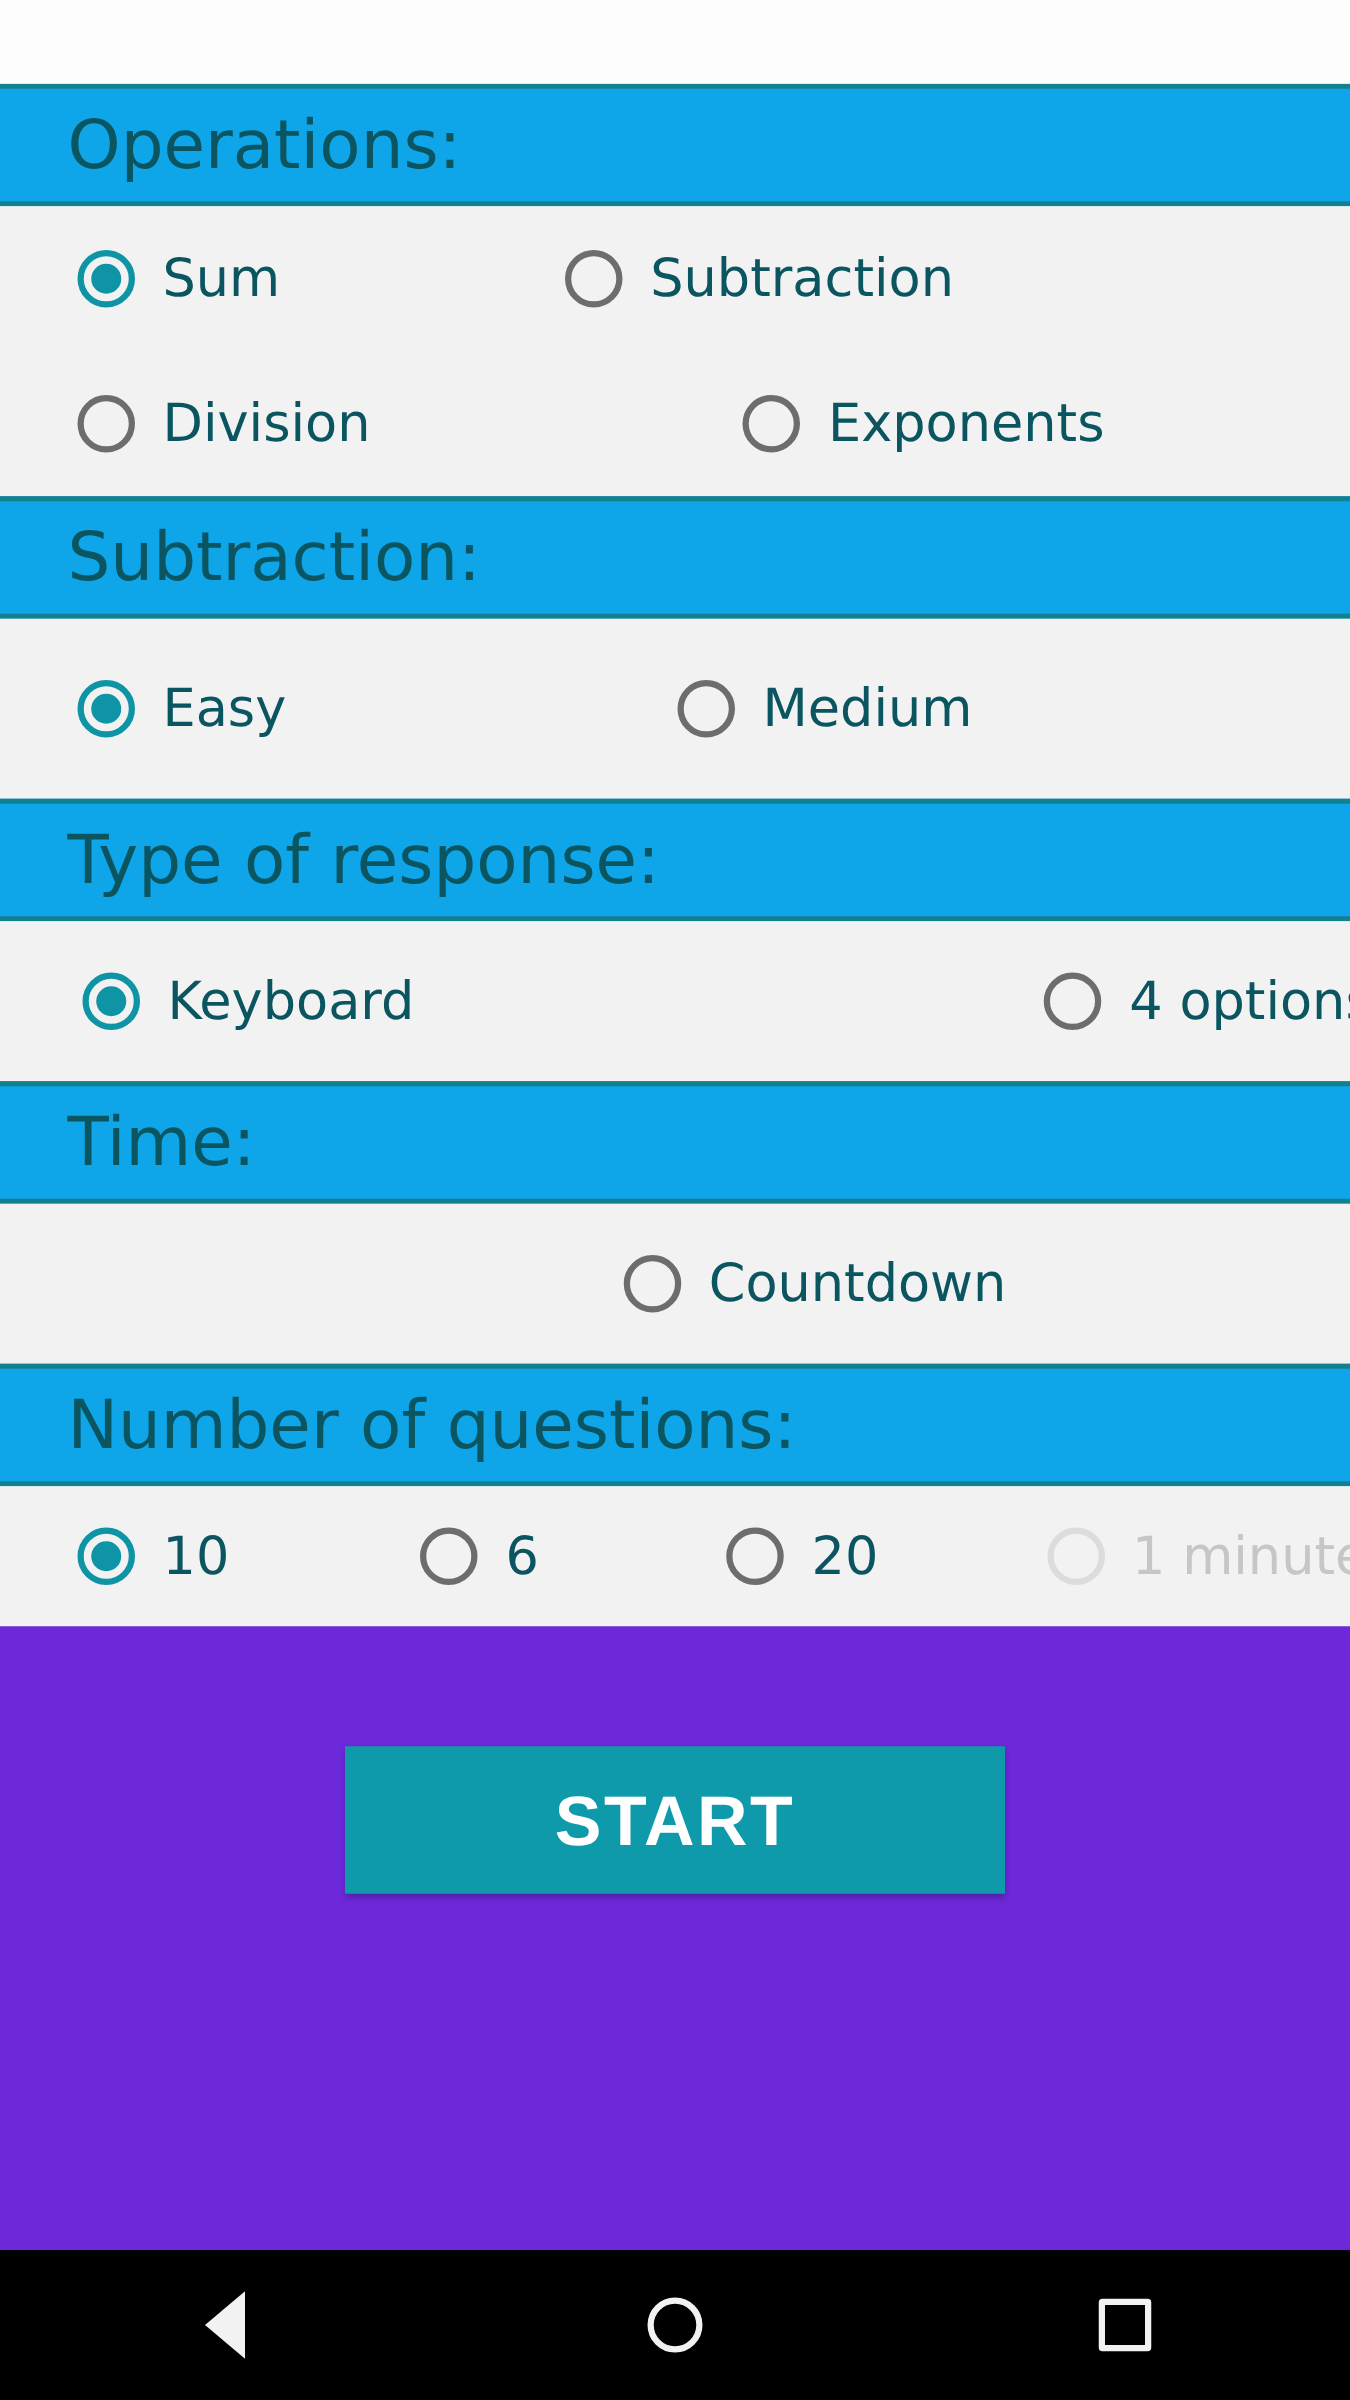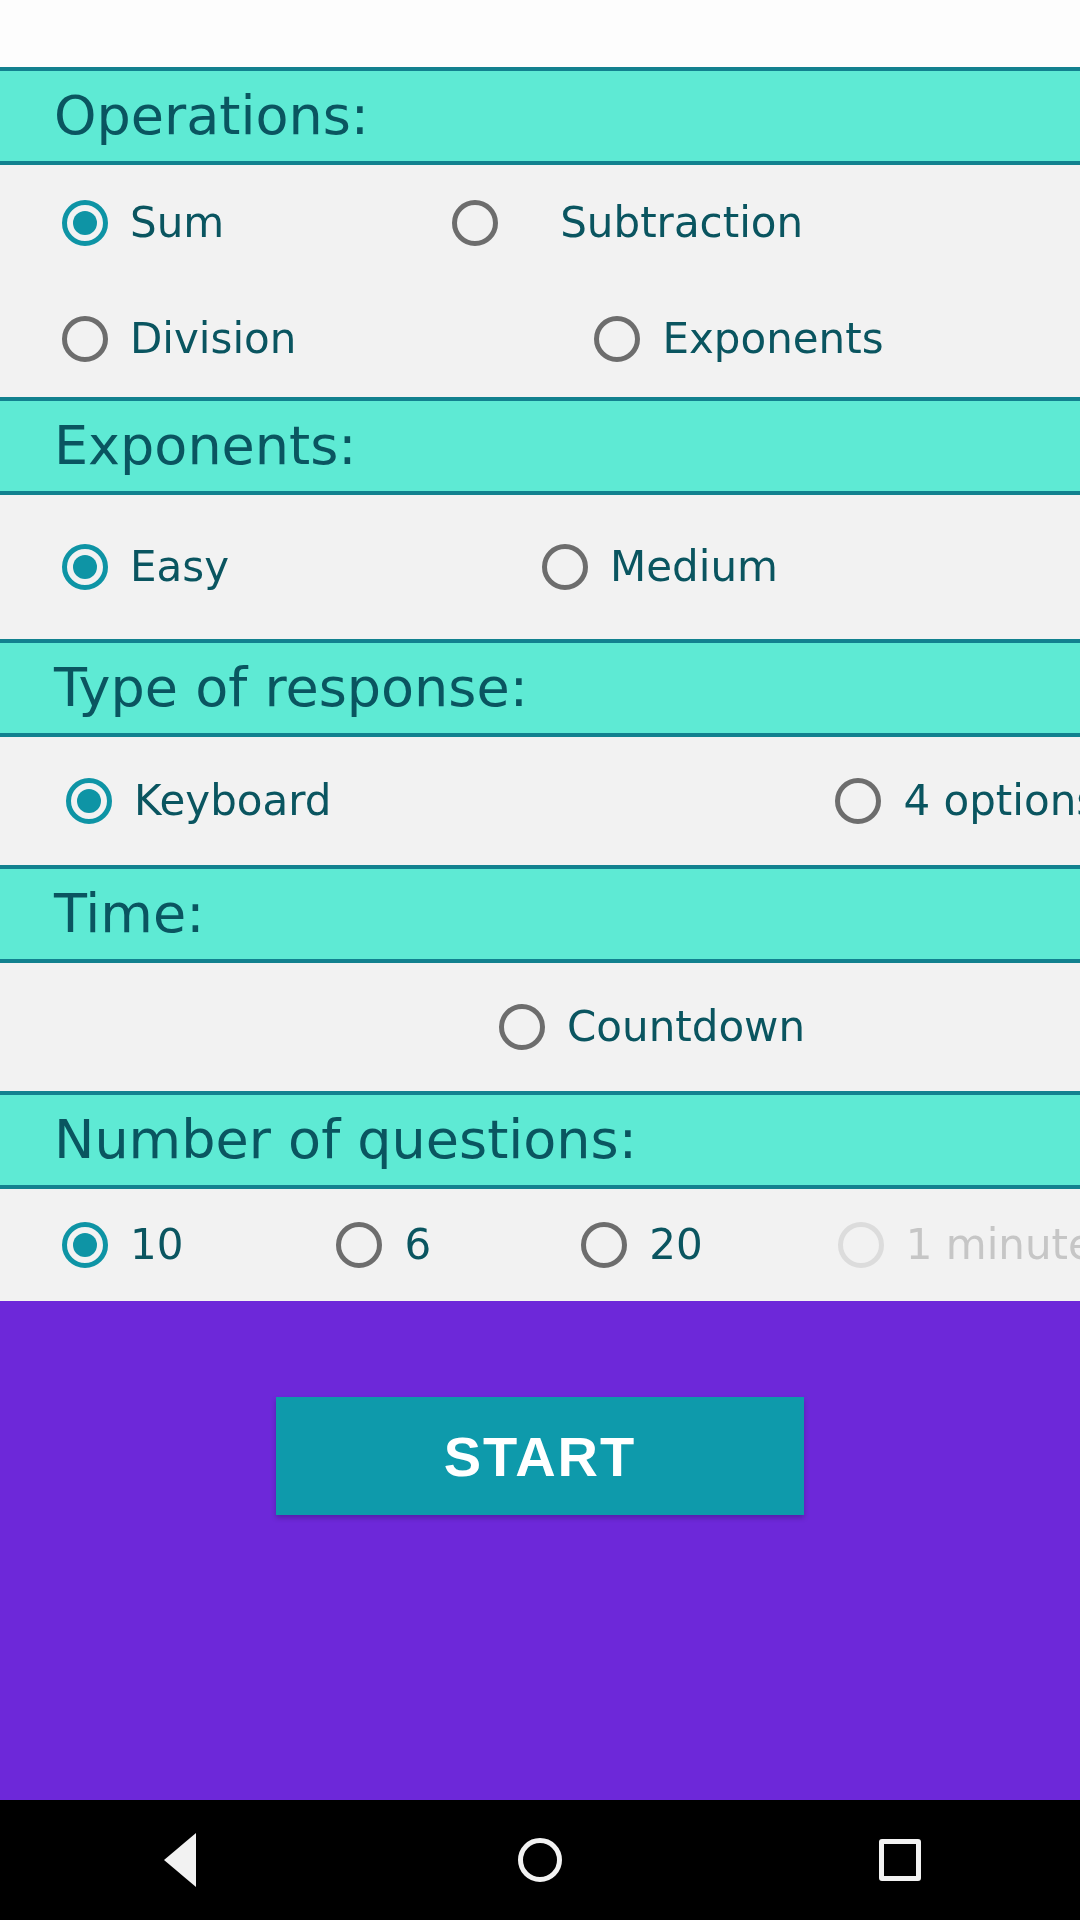--- a/index.html
+++ b/index.html
@@ -35,21 +35,21 @@
   .content {
     flex: 1 1 auto;
     display: flex;
     flex-direction: column;
     background: #f4f4f4;
     overflow: hidden;
   }
 
   
   .section-header {
-    background: #5eead4;
+    background: #0ea5e9;
     border-top: 4px solid #12818f;
     border-bottom: 4px solid #12818f;
     box-sizing: border-box;
     display: flex;
     align-items: center;
     padding-left: 54px;
     flex: 0 0 auto;
   }
   .section-header .title {
     color: #0a5560;
@@ -196,38 +196,38 @@
 
   <div class="section-header" style="height: 98px;">
         <div class="title">Operations:</div>
       </div>
       <div class="options" style="height: 232px;">
         <div class="opt-row">
           <div class="radio-item" style="margin-left: 62px;">
             <div class="radio checked"></div>
             <span class="radio-label">Sum</span>
           </div>
-          <div class="radio-item" style="margin-left: 228px; gap: 40px;">
+          <div class="radio-item" style="margin-left: 228px;">
             <div class="radio"></div>
             <span class="radio-label">Subtraction</span>
           </div>
         </div>
         <div class="opt-row">
           <div class="radio-item" style="margin-left: 62px;">
             <div class="radio"></div>
             <span class="radio-label">Division</span>
           </div>
           <div class="radio-item" style="margin-left: 298px;">
             <div class="radio"></div>
             <span class="radio-label">Exponents</span>
           </div>
         </div>
       </div>
       <div class="section-header" style="height: 98px;">
-        <div class="title">Exponents:</div>
+        <div class="title">Subtraction:</div>
       </div>
       <div class="options" style="height: 144px; text-align: right;">
         <div class="opt-row">
           <div class="radio-item" style="margin-left: 62px;">
             <div class="radio checked"></div>
             <span class="radio-label">Easy</span>
           </div>
           <div class="radio-item" style="margin-left: 313px;">
             <div class="radio"></div>
             <span class="radio-label">Medium</span>

